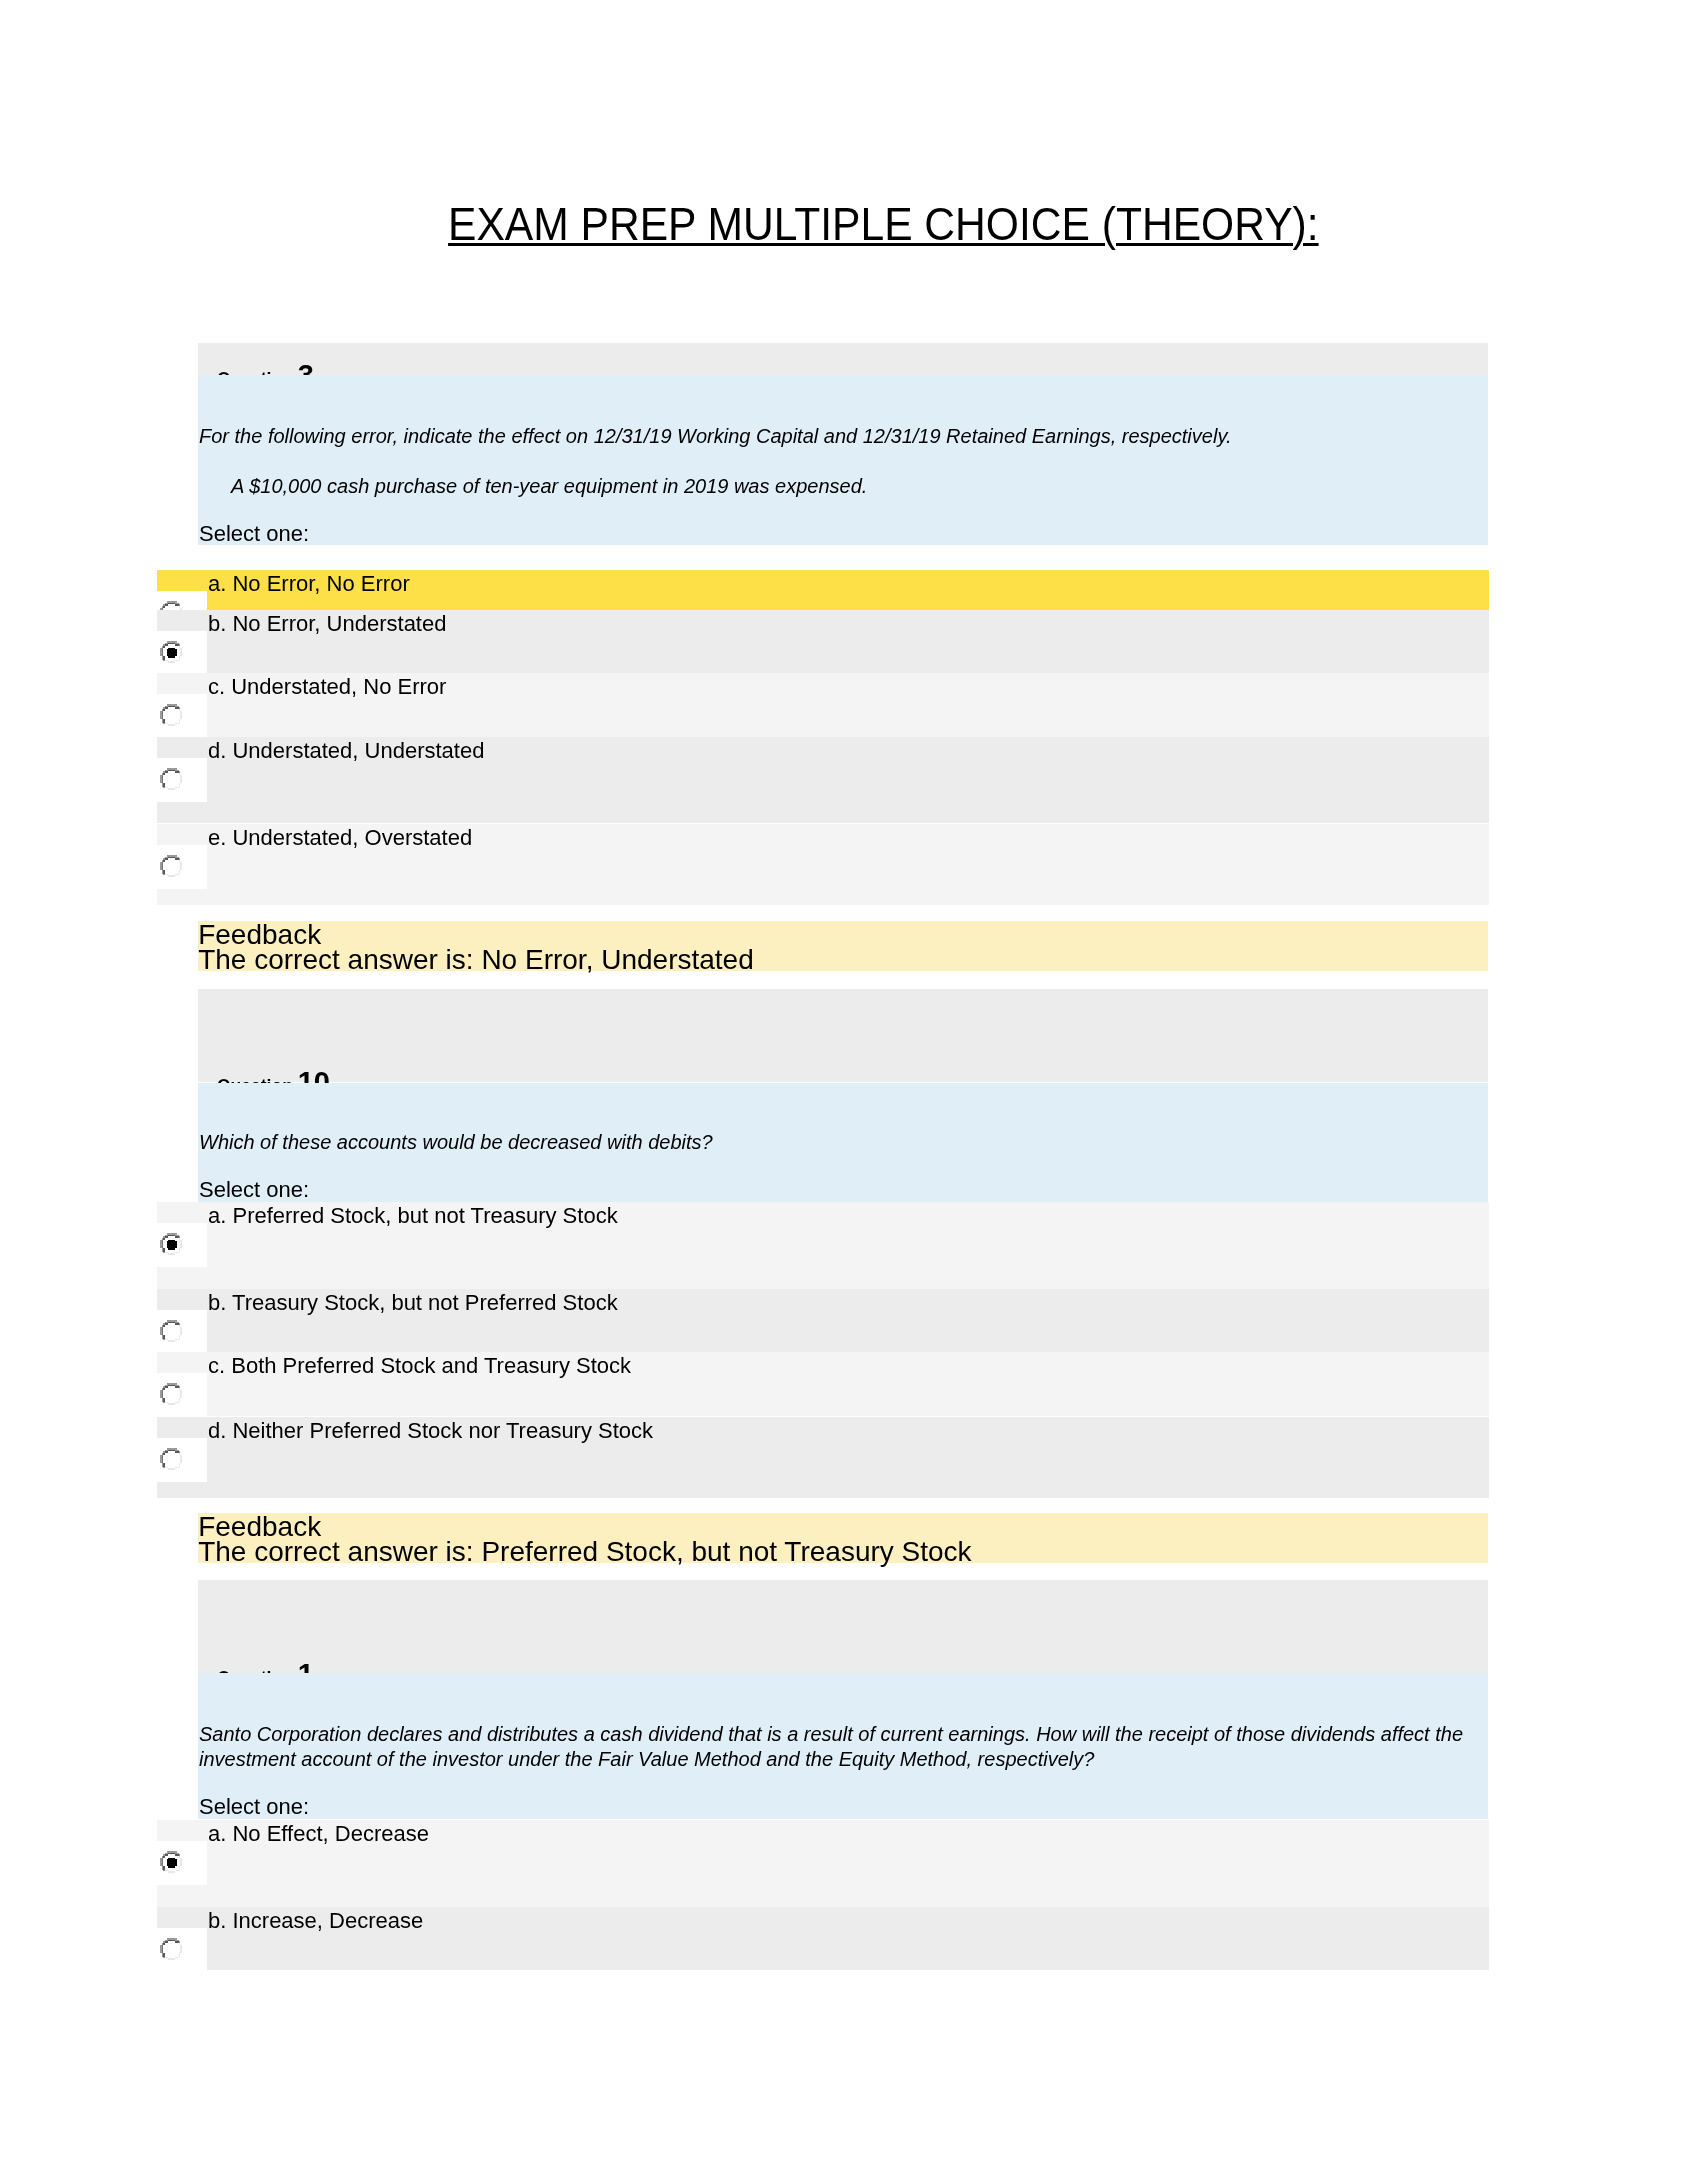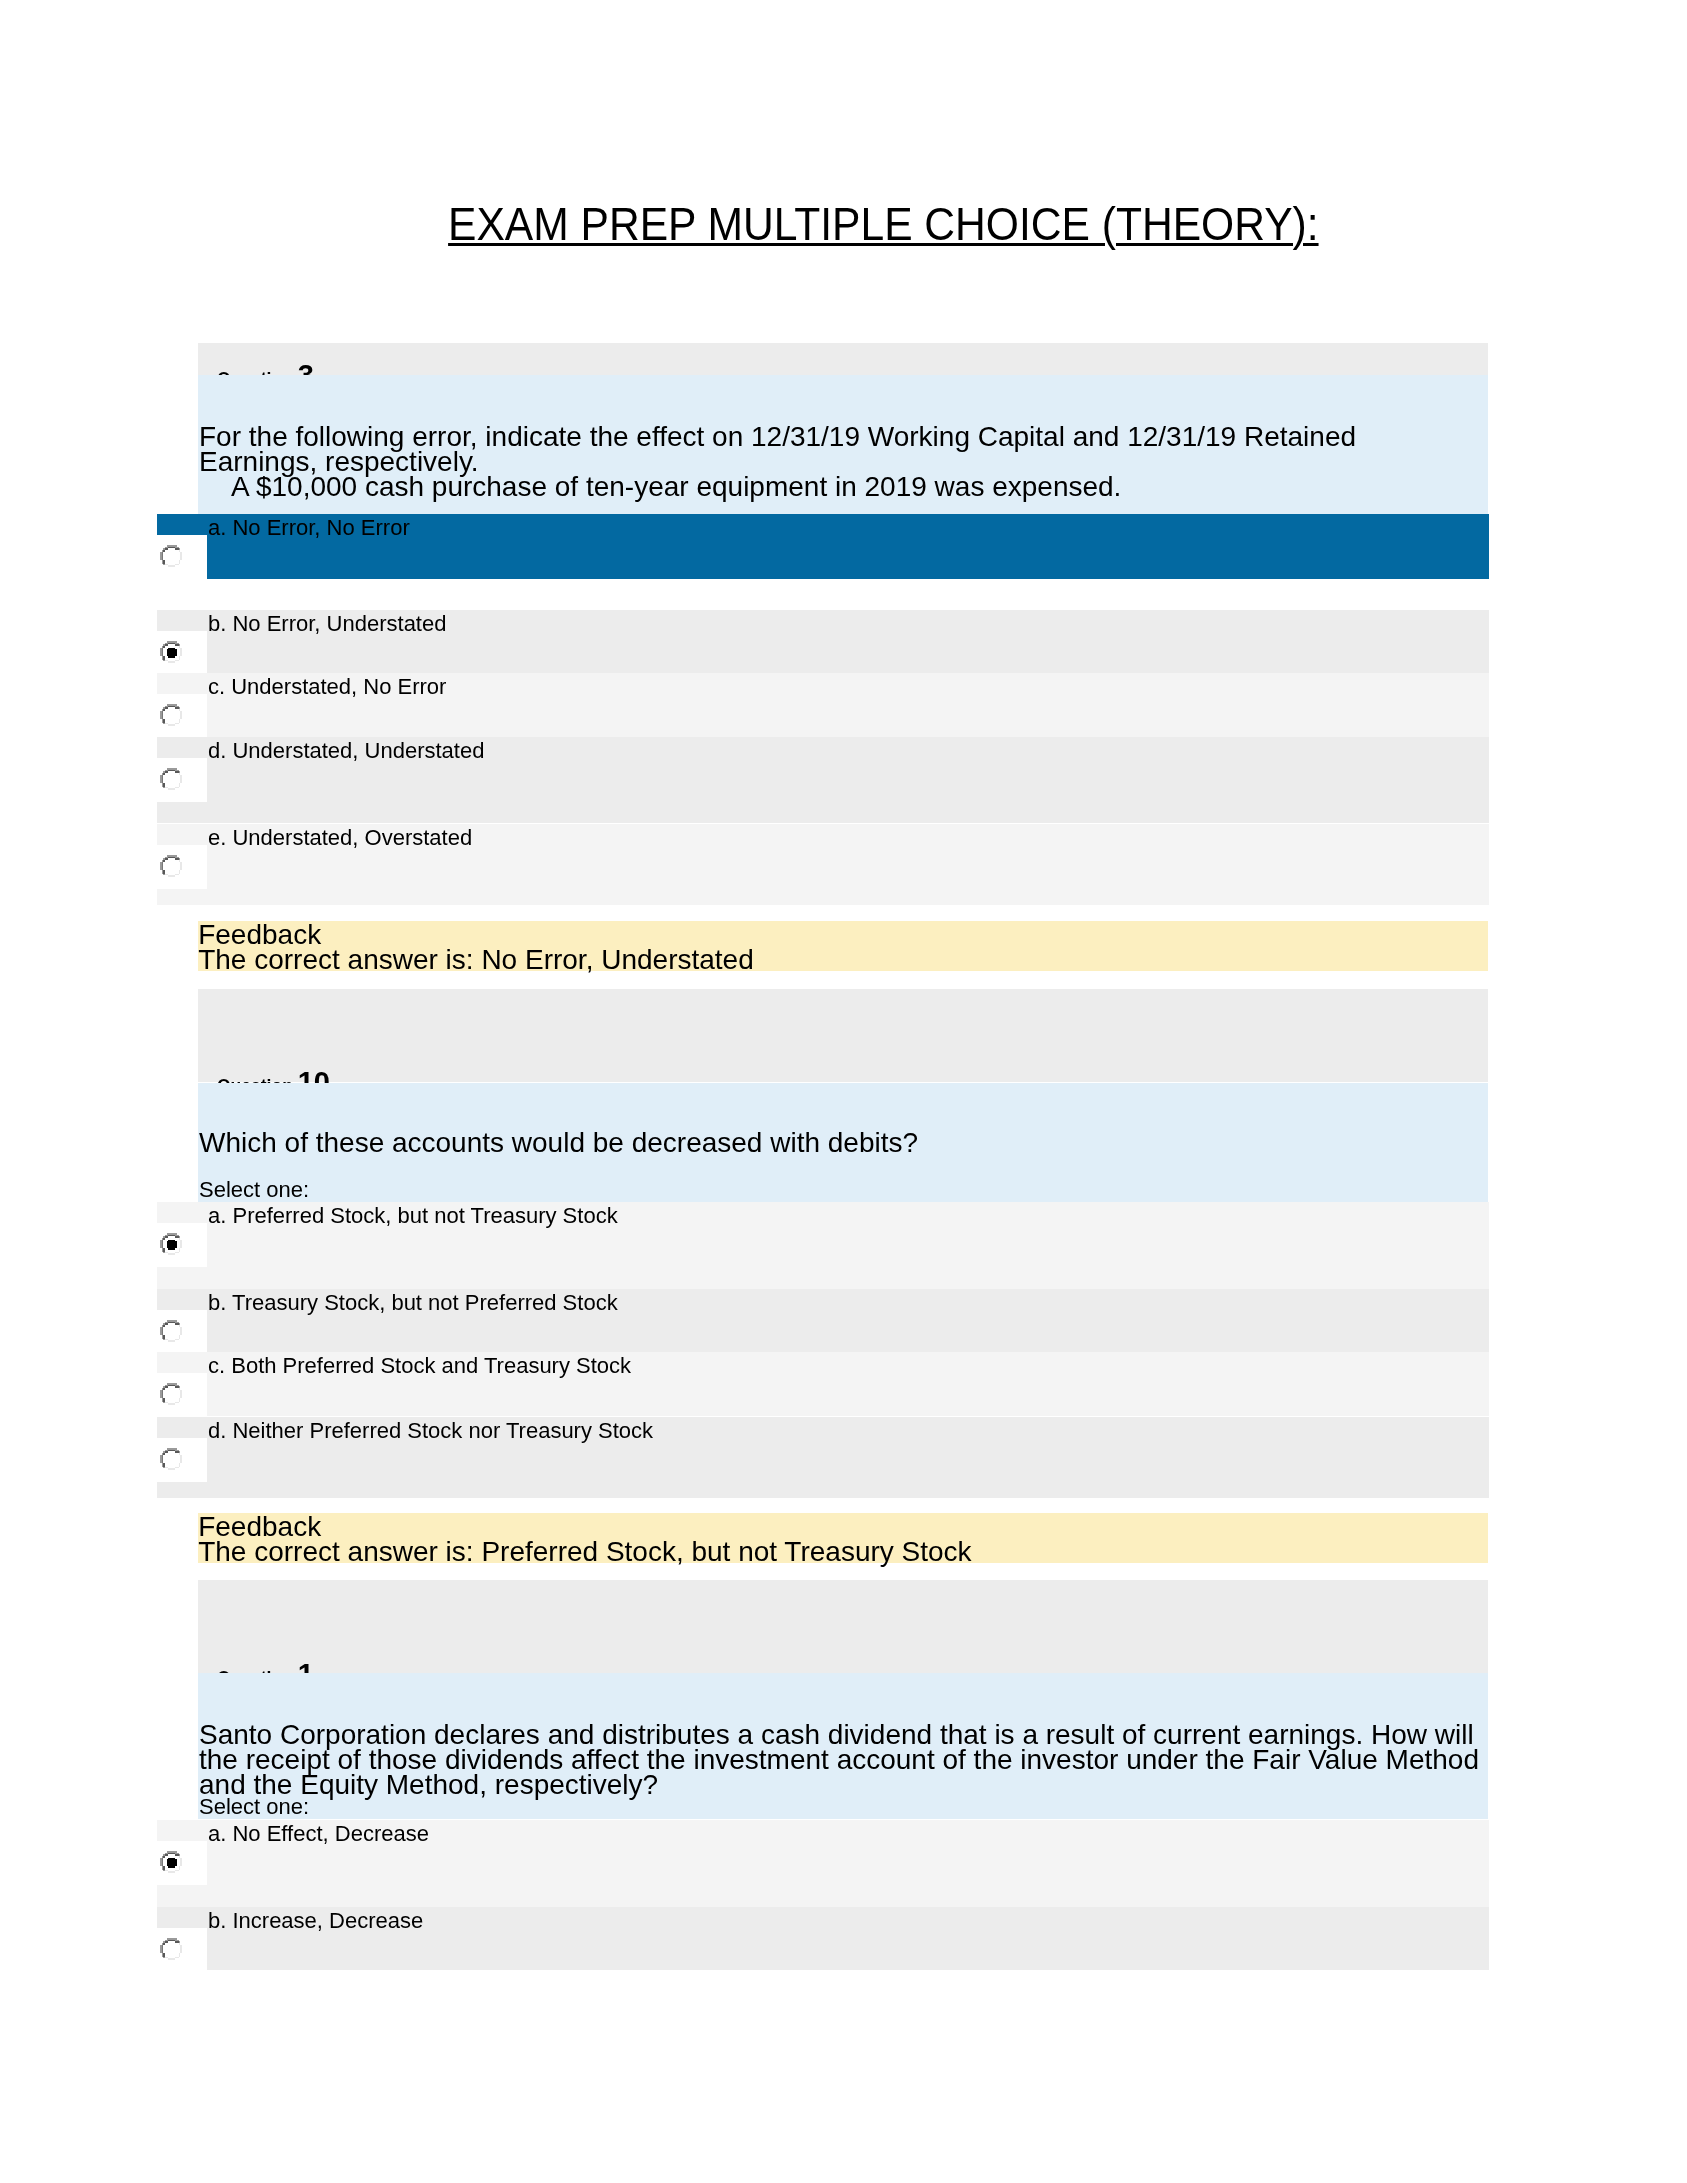--- a/index.html
+++ b/index.html
@@ -17,21 +17,21 @@
                 text-underline-offset:2.6px;}
 
 .question{position:static;}
 .band{position:absolute;left:198px;width:1290px;}
 .optband{position:absolute;left:157px;width:1332px;}
 
 .qhead{position:absolute;left:201px;margin:16px;font-weight:bold;font-size:17.5px;
        line-height:20px;white-space:nowrap;transform:translateZ(0);}
 .qhead .qnum{font-size:29px;line-height:20px;}
 
-.para{position:absolute;left:199px;margin:0;transform:translateZ(0);font-size:28px;line-height:25px;width:1283px;}
+.para{position:absolute;left:199px;margin:0;transform:translateZ(0);font-size:20px;line-height:25px;width:1283px;font-style:italic;}
 .selone{position:absolute;left:199px;margin:0;transform:translateZ(0);font-size:22px;line-height:25px;white-space:nowrap;}
 .optlabel{position:absolute;left:51px;transform:translateZ(0);font-size:22px;line-height:25px;white-space:nowrap;}
 .fbline{position:absolute;left:0.2px;transform:translateZ(0);font-size:28px;line-height:25px;white-space:nowrap;}
 
 .radio-img{position:absolute;left:0.2px;display:block;width:50px;height:44px;background:#ffffff;}
 .radio-img svg{position:absolute;left:3px;top:10px;}
 
 </style>
 </head>
 <body>
@@ -41,21 +41,21 @@
     <span class="ttl">EXAM PREP MULTIPLE CHOICE (THEORY):</span>
   </div>
 
   <section class="question">
     <div class="band" style="top:343px;height:32px;background:#ECECEC;"></div>
     <h2 class="qhead" style="top:349px;"><span>Question</span> <span class="qnum">3</span></h2>
     <div class="band" style="top:375px;height:170px;background:#E0EEF8;"></div>
     <p class="para" style="top:424px;">For the following error, indicate the effect on 12/31/19 Working Capital and 12/31/19 Retained Earnings, respectively.</p>
     <p class="para" style="top:474px;padding-left:32px;">A $10,000 cash purchase of ten-year equipment in 2019 was expensed.</p>
     <p class="selone" style="top:521px;">Select one:</p>
-    <div class="optband" style="top:514px;height:65px;background:#0369a1;text-decoration:underline;">
+    <div class="optband" style="top:570px;height:65px;background:#fde047;text-decoration:underline;">
       <span class="radio-img" style="top:20.5px;">
           <svg class="radio-gfx" width="22" height="22" viewBox="0 0 13 13" shape-rendering="crispEdges">
             <rect x="4" y="0" width="6" height="1" fill="#9A9A9A"></rect>
             <rect x="3" y="1" width="2" height="1" fill="#9A9A9A"></rect>
             <rect x="5" y="1" width="4" height="1" fill="#585858"></rect>
             <rect x="9" y="1" width="2" height="1" fill="#9A9A9A"></rect>
             <rect x="2" y="2" width="1" height="1" fill="#9A9A9A"></rect>
             <rect x="3" y="2" width="2" height="1" fill="#585858"></rect>
             <rect x="9" y="2" width="2" height="1" fill="#585858"></rect>
             <rect x="11" y="2" width="1" height="1" fill="#9A9A9A"></rect>

